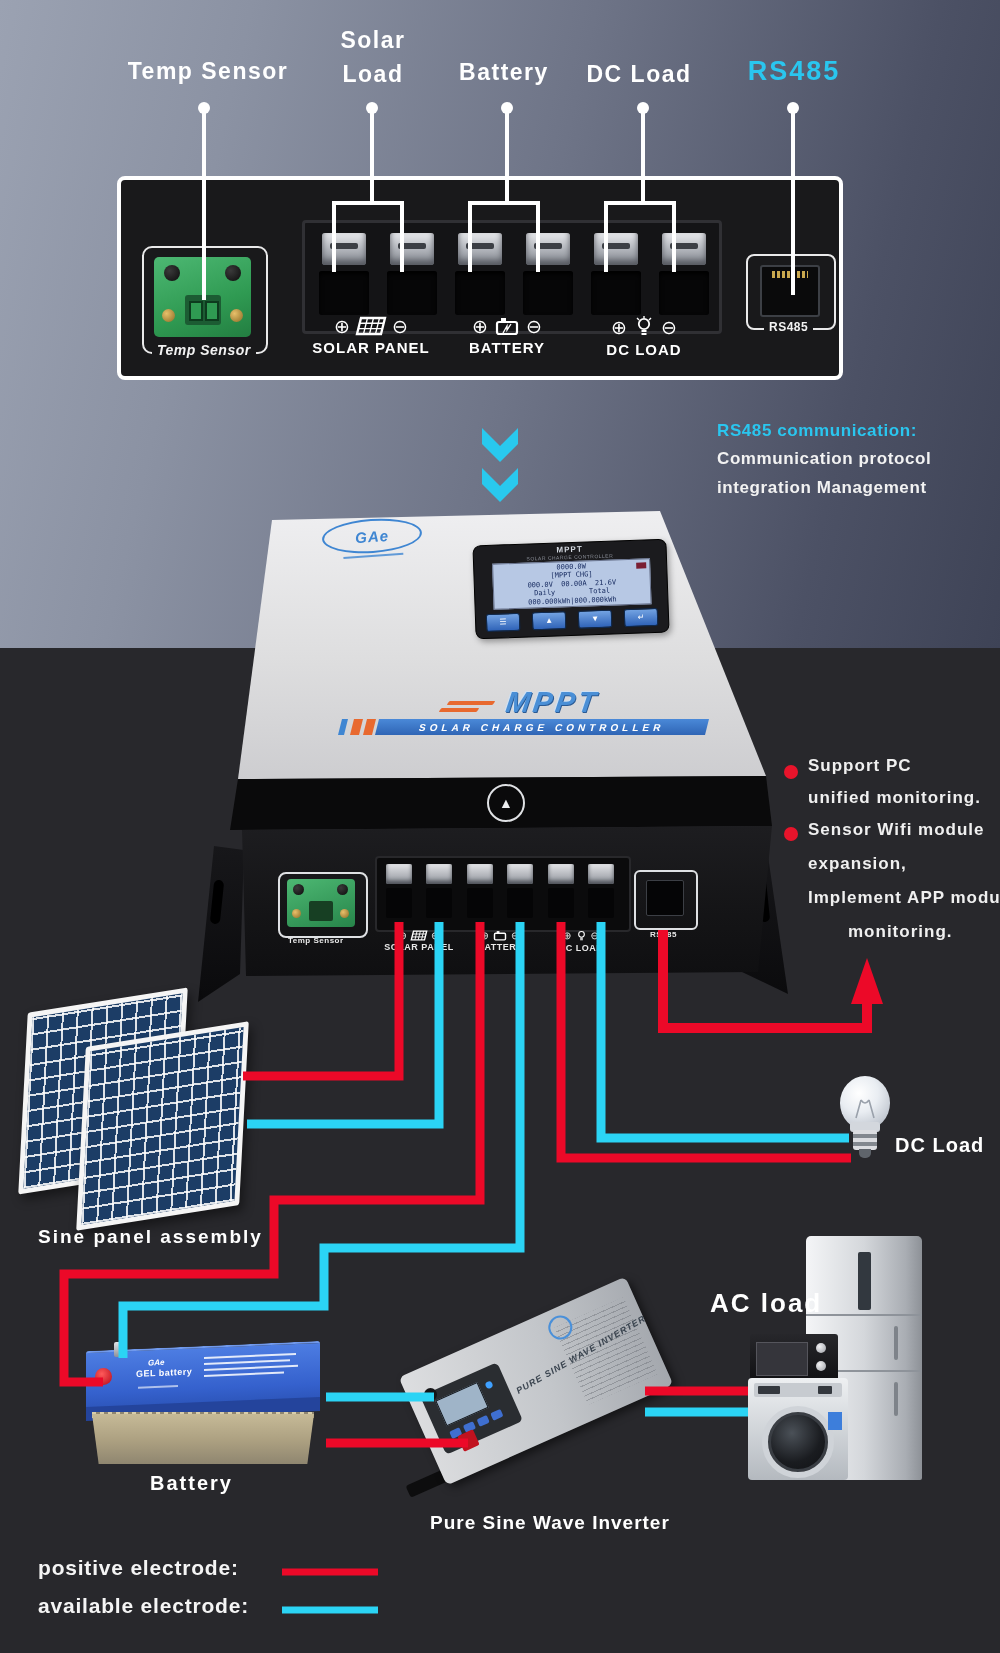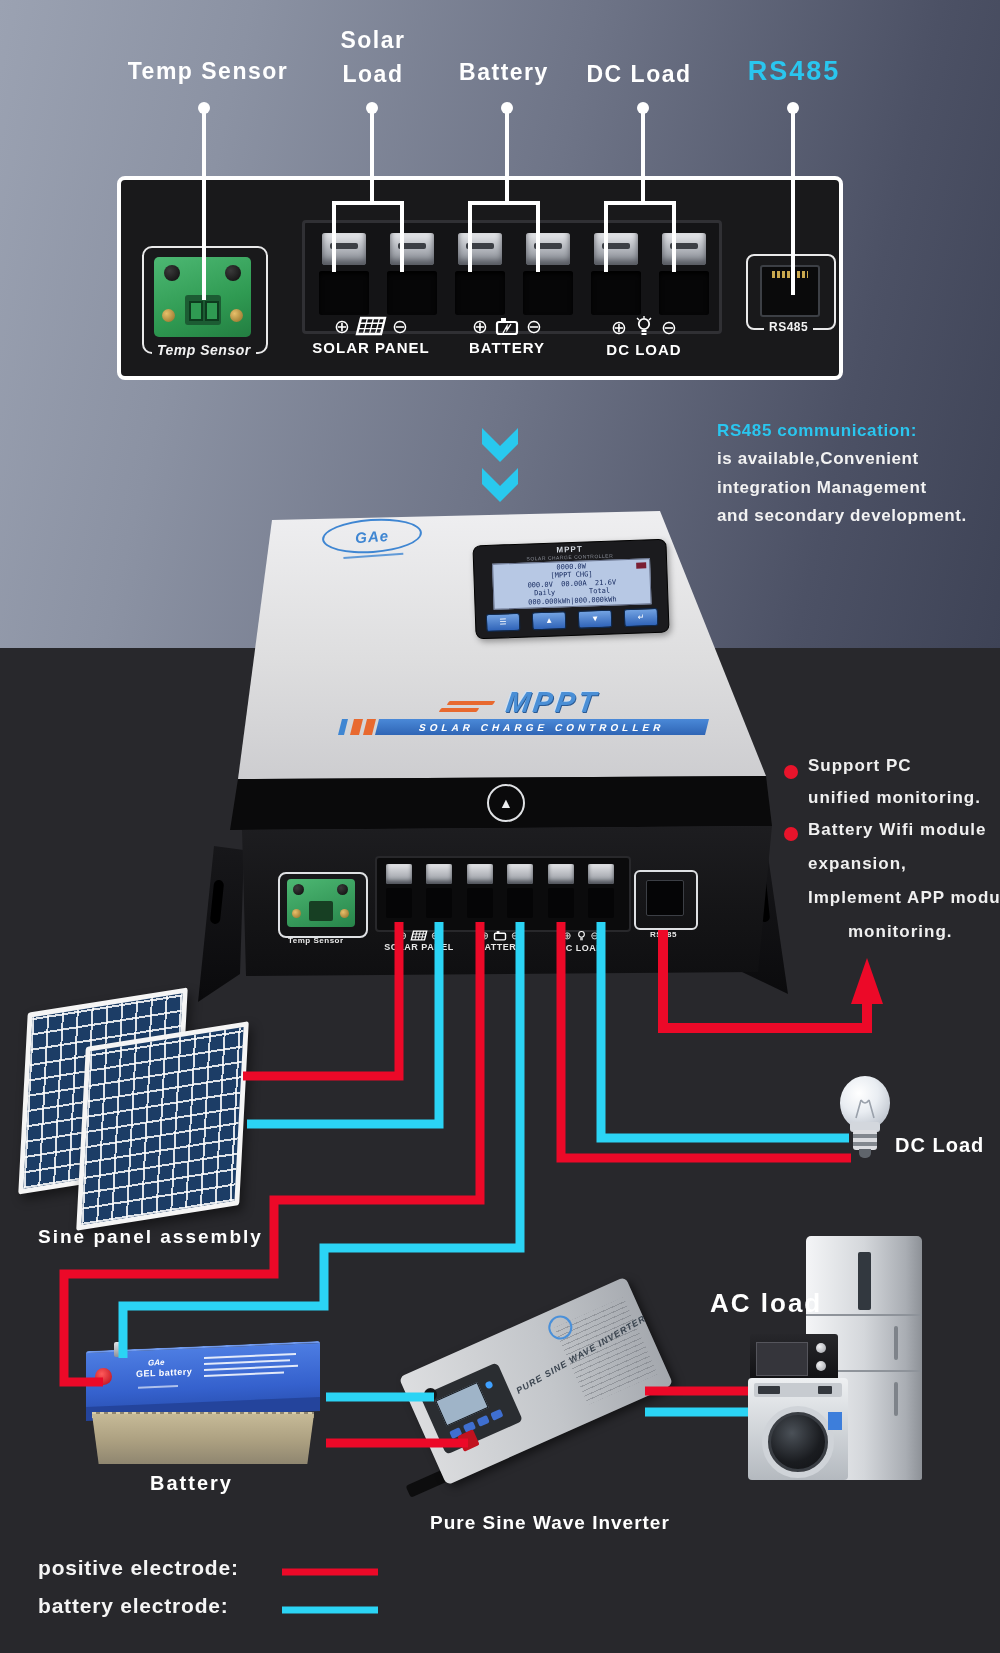--- a/index.html
+++ b/index.html
@@ -250,23 +250,22 @@
     <div class="rj45-outline">
       <div class="rj45-port">
           <span class="rj45-pins"></span>
         </div>
       <div class="photo-minilabel" style="left:16px;top:64px;font-size:12px;">RS485</div>
     </div>
   </div>
 
   <div class="abs note z3">
     <div class="t">RS485 communication:</div>
-    <div>is available,Convenient</div>
+    <div>Communication protocol</div>
     <div>integration Management</div>
-    <div>and secondary development.</div>
   </div>
 
   <div class="abs wing z1" style="left:198px;top:846px;width:46px;height:160px;clip-path:polygon(16px 0,46px 4px,42px 128px,0 156px);">
     <span class="wing-slot" style="left:14px;top:34px;transform:rotate(6deg);"></span>
   </div>
   <div class="abs wing z1" style="left:732px;top:842px;width:56px;height:164px;clip-path:polygon(0 4px,34px 0,56px 152px,10px 130px);">
     <span class="wing-slot" style="left:26px;top:36px;transform:rotate(-6deg);"></span>
   </div>
 
   <div class="abs ctl-face z2"></div>
@@ -387,21 +386,21 @@
 
   <div class="abs brj-outline z3">
     <div class="brj-port"></div>
   </div>
   <div class="abs tinylabel z3" style="left:650px;top:930px;">RS485</div>
 
   <div class="abs fdot z3" style="left: 784px; top: 765px; background: rgb(232, 20, 43);"></div>
   <div class="abs fdot z3" style="left: 784px; top: 827px; background: rgb(232, 20, 43);"></div>
   <div class="abs feat z3" style="left:808px;top:756px;text-align:right;">Support PC</div>
   <div class="abs feat z3" style="left:808px;top:788px;">unified monitoring.</div>
-  <div class="abs feat z3" style="left:808px;top:820px;">Battery Wifi module</div>
+  <div class="abs feat z3" style="left:808px;top:820px;">Sensor Wifi module</div>
   <div class="abs feat z3" style="left:808px;top:854px;">expansion,</div>
   <div class="abs feat z3" style="left:808px;top:888px;">Implement APP module</div>
   <div class="abs feat z3" style="left:848px;top:922px;">monitoring.</div>
 
   <div class="abs spanel z2" style="left:22px;top:1002px;width:152px;height:168px;"></div>
   <div class="abs spanel z2" style="left:80px;top:1036px;width:155px;height:170px;"></div>
   <div class="abs dlabel z6" style="left:38px;top:1226px;font-size:19px;letter-spacing:2px;">Sine panel assembly</div>
 
   <div class="abs bulb-glass z2"></div>
   <svg class="abs z2" style="left:848px;top:1090px;" width="34" height="34">
@@ -461,21 +460,21 @@
   <div class="abs washer z3">
     <span class="wash-top"></span>
     <span style="position:absolute;left:10px;top:8px;width:22px;height:8px;background:#34383e;border-radius:1px;"></span>
     <span style="position:absolute;left:70px;top:8px;width:14px;height:8px;background:#34383e;border-radius:1px;"></span>
     <span class="wash-door"></span>
     <span class="sticker"></span>
   </div>
   <div class="abs dlabel z6" style="left:710px;top:1288px;font-size:26px;letter-spacing:2px;font-weight:600;">AC load</div>
 
   <div class="abs legend-row z6" style="left:38px;top:1556px;">positive electrode:</div>
-  <div class="abs legend-row z6" style="left:38px;top:1594px;">battery electrode:</div>
+  <div class="abs legend-row z6" style="left:38px;top:1594px;">available electrode:</div>
 
   <svg class="overlay" width="1000" height="1653" viewBox="0 0 1000 1653">
 
     <g stroke="#ffffff" stroke-width="4">
       <line x1="204" y1="108" x2="204" y2="300"></line>
       <line x1="372" y1="108" x2="372" y2="203"></line>
       <line x1="332" y1="203" x2="404" y2="203"></line>
       <line x1="334" y1="201" x2="334" y2="272"></line>
       <line x1="402" y1="201" x2="402" y2="272"></line>
       <line x1="507" y1="108" x2="507" y2="203"></line>

